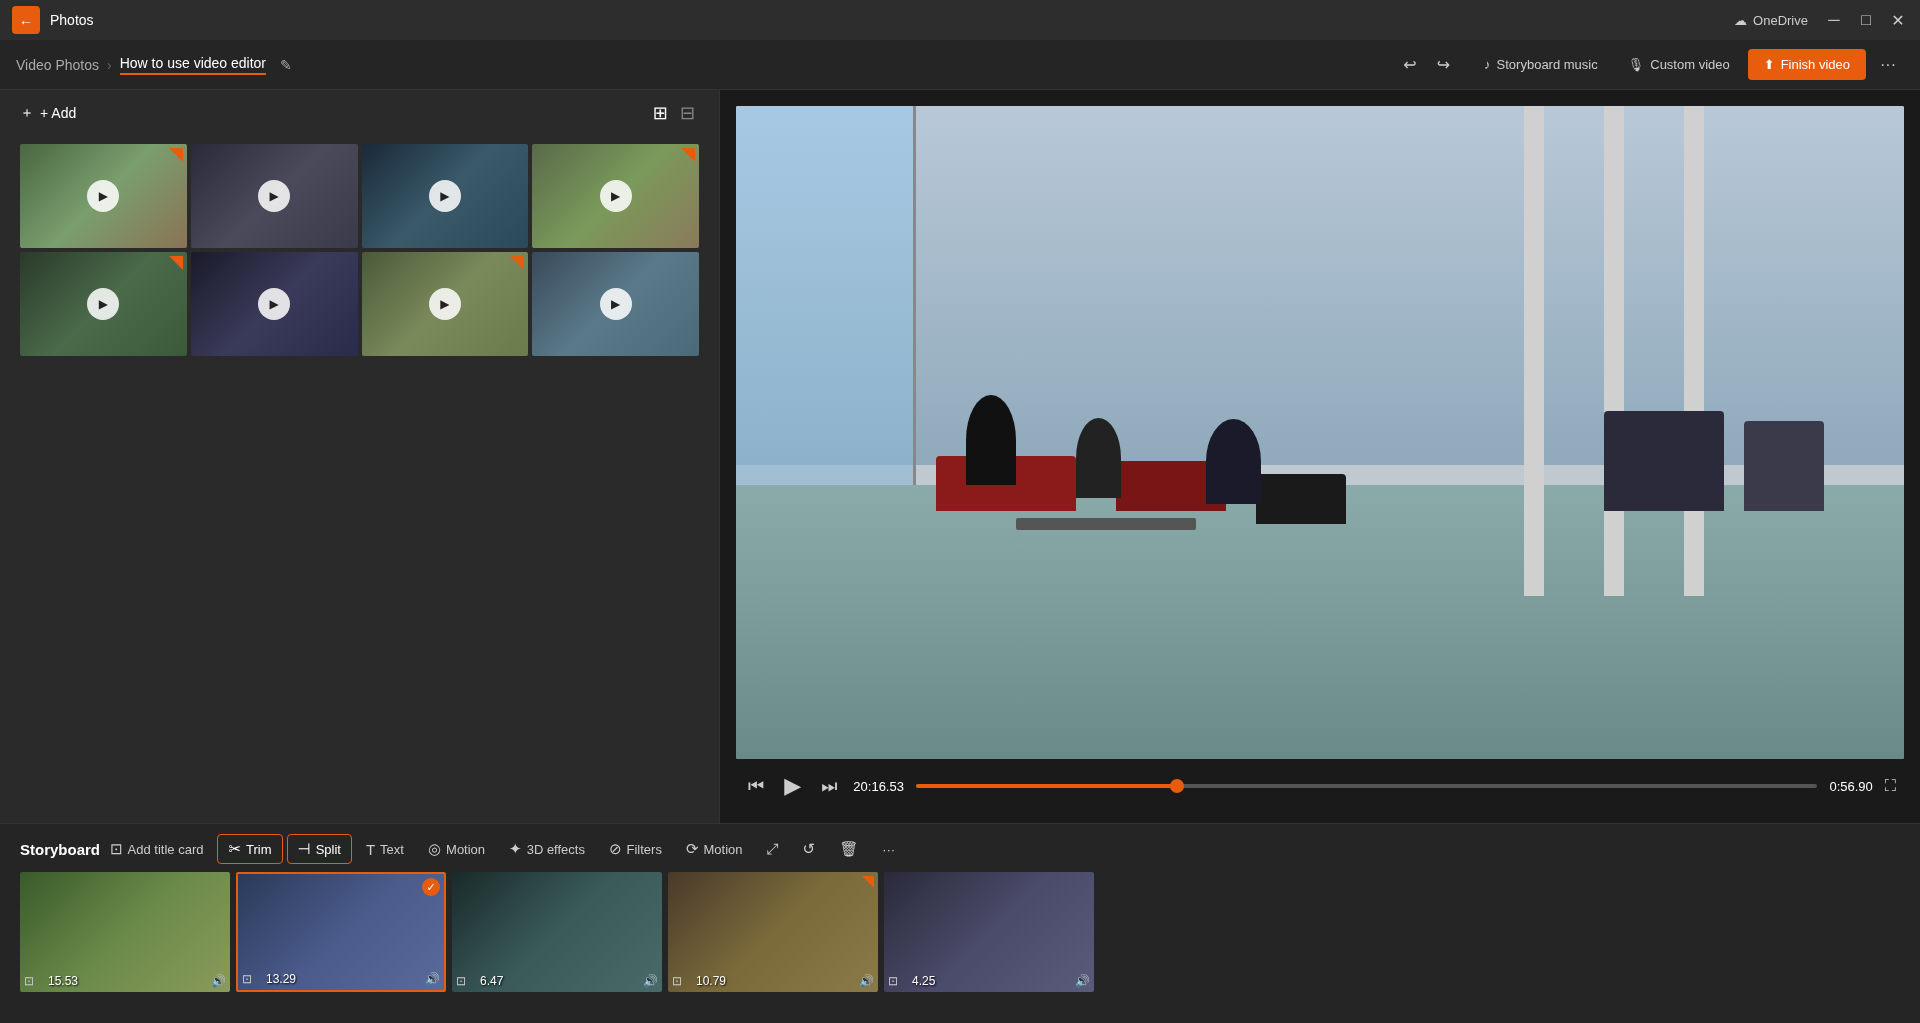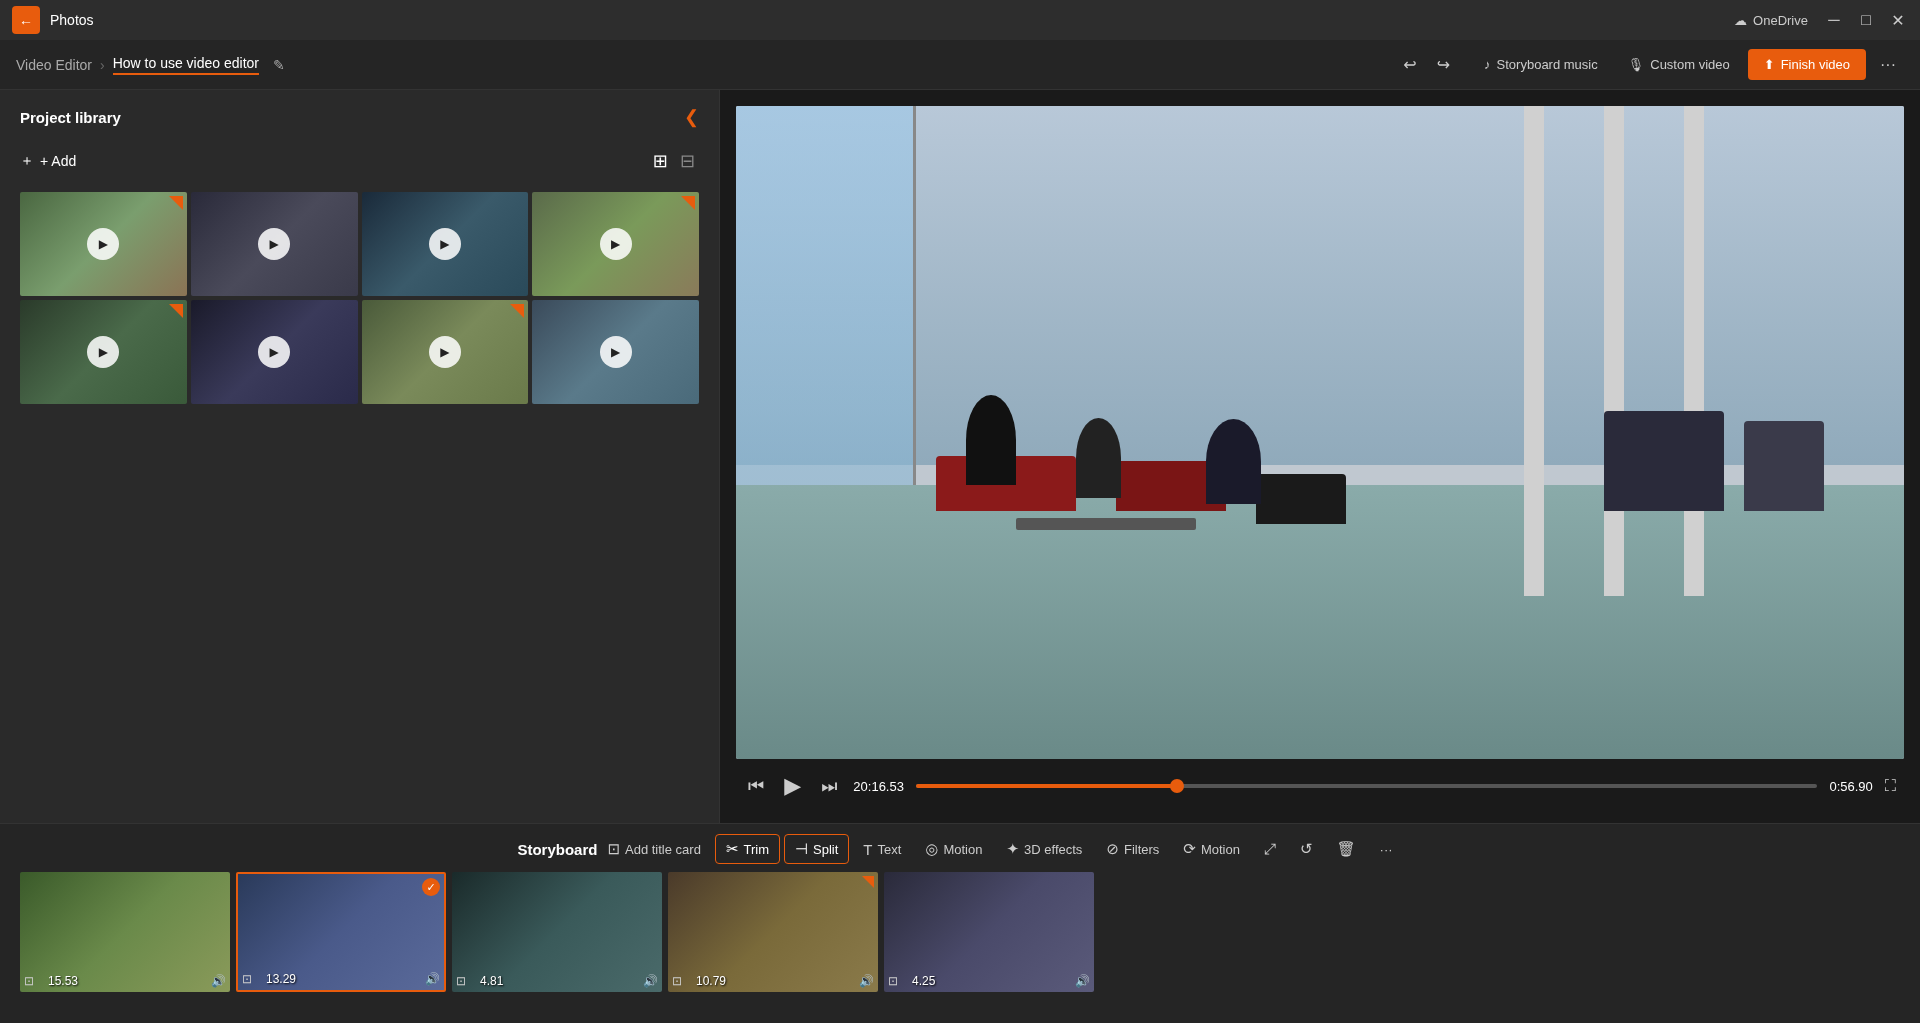--- a/index.html
+++ b/index.html
@@ -344,21 +344,21 @@
       background: #252525;
       height: 200px;
       flex-shrink: 0;
       border-top: 1px solid #333;
       display: flex;
       flex-direction: column;
     }
     .storyboard-header {
       display: flex;
       align-items: center;
-      justify-content: center;
+      justify-content: flex-start;
       padding: 10px 20px 8px 20px;
     }
     .storyboard-title {
       font-size: 15px;
       font-weight: 600;
       color: #fff;
     }
     .storyboard-actions {
       display: flex;
       align-items: center;
@@ -491,21 +491,21 @@
     <div class="window-controls">
       <div class="window-btn">─</div>
       <div class="window-btn">□</div>
       <div class="window-btn">✕</div>
     </div>
   </div>
 </div>
 
 <div class="nav-bar">
   <div class="nav-left">
-    <span class="nav-breadcrumb">Video Editor</span>
+    <span class="nav-breadcrumb">Video Photos</span>
     <span class="nav-sep">›</span>
     <span class="nav-title">How to use video editor</span>
     <span class="nav-edit-icon">✎</span>
   </div>
   <div class="nav-actions">
     <div class="nav-undo-redo">
       <button class="icon-btn">↩</button>
       <button class="icon-btn">↪</button>
     </div>
     <button class="nav-action-btn">
@@ -520,24 +520,20 @@
       <span>⬆</span>
       <span>Finish video</span>
     </button>
     <button class="more-btn">···</button>
   </div>
 </div>
 
 <div class="main-content">
 
   <div class="left-panel">
-    <div class="panel-header">
-      <span class="panel-title">Project library</span>
-      <button class="collapse-btn">❮</button>
-    </div>
     <div class="library-toolbar">
       <button class="add-btn">
         <span>＋</span>
         <span>+ Add</span>
       </button>
       <div class="view-btns">
         <button class="view-btn active">⊞</button>
         <button class="view-btn">⊟</button>
       </div>
     </div>
@@ -681,21 +677,21 @@
 
     <div class="timeline-item thumb-sb-2 selected">
       <div class="timeline-selected-check">✓</div>
       <div class="timeline-video-icon">⊡</div>
       <span class="timeline-duration">13.29</span>
       <div class="timeline-audio-icon">🔊</div>
     </div>
 
     <div class="timeline-item thumb-sb-3">
       <div class="timeline-video-icon">⊡</div>
-      <span class="timeline-duration">4.81</span>
+      <span class="timeline-duration">6.47</span>
       <div class="timeline-audio-icon">🔊</div>
     </div>
 
     <div class="timeline-item thumb-sb-4">
       <div class="timeline-badge"></div>
       <div class="timeline-video-icon">⊡</div>
       <span class="timeline-duration">10.79</span>
       <div class="timeline-audio-icon">🔊</div>
     </div>
 

